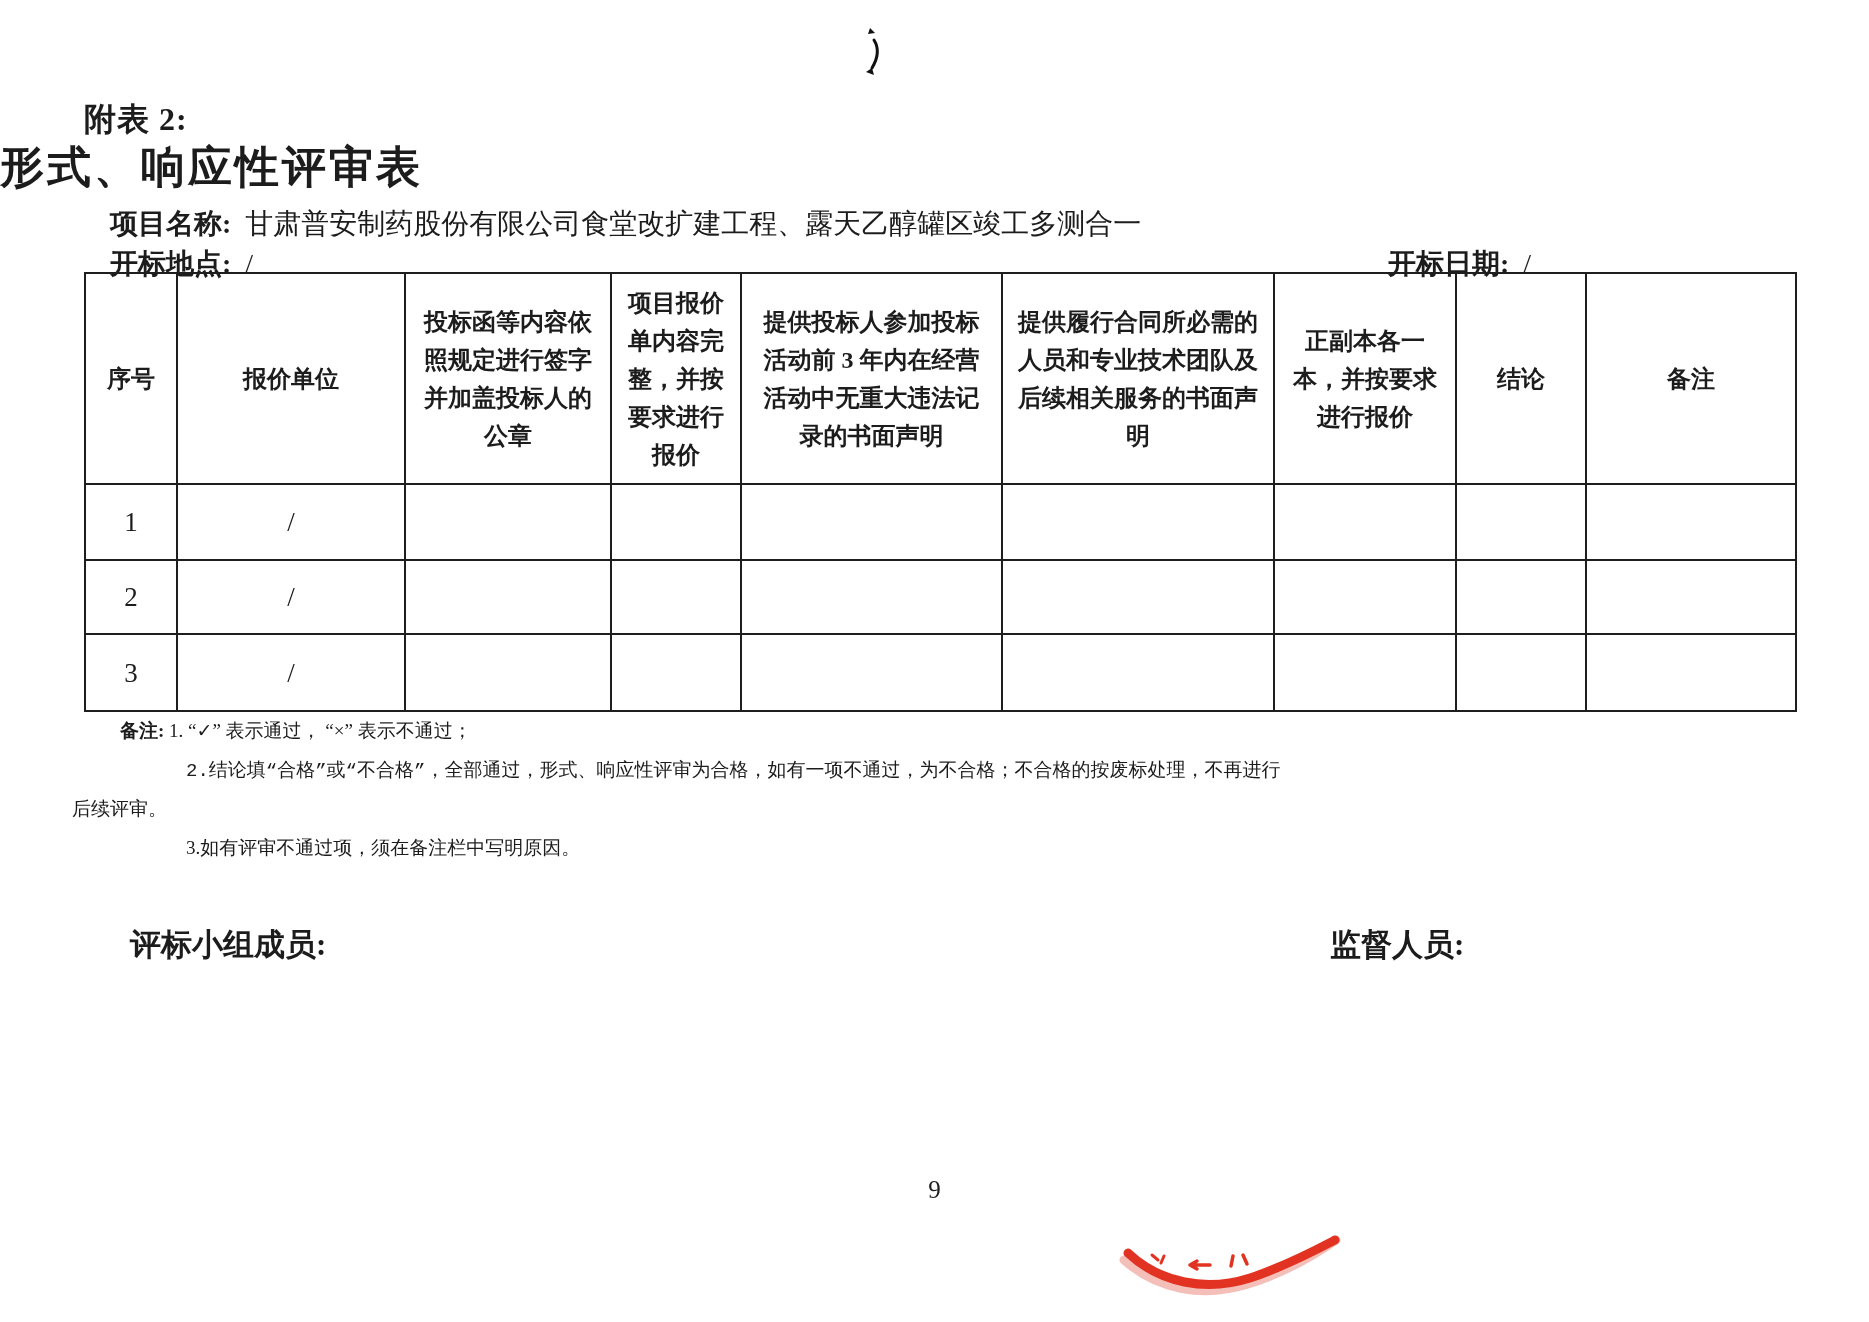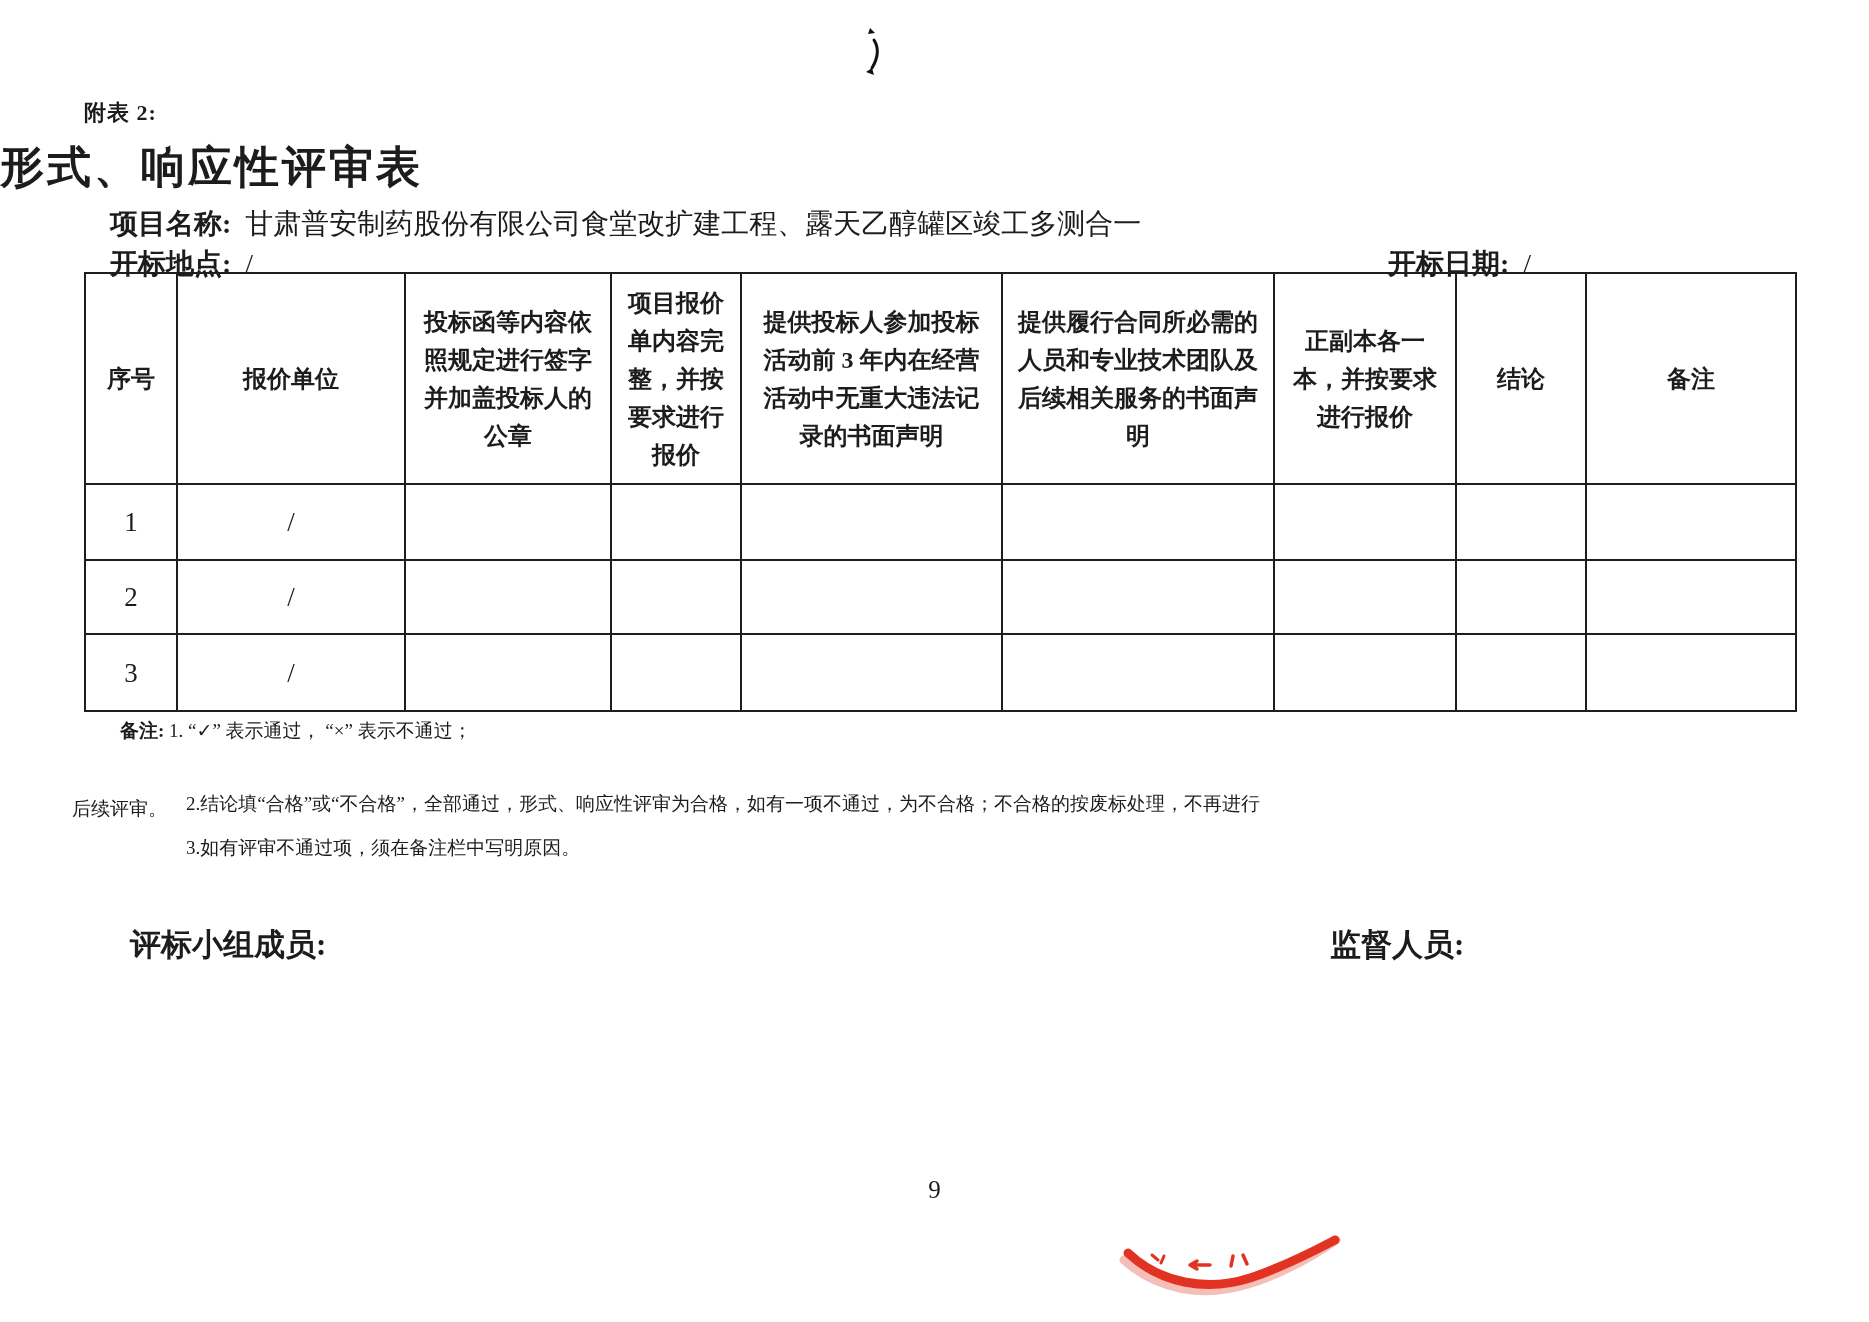--- a/index.html
+++ b/index.html
@@ -5,21 +5,21 @@
   html,body{margin:0;padding:0;background:#ffffff;}
   .page{
     position:relative;
     width:1869px;height:1322px;
     background:#ffffff;
     font-family:"Liberation Serif","DejaVu Serif",serif;
     color:#1c1c1c;
     overflow:hidden;
   }
   .abs{position:absolute;}
-  .attach-label{left:84px;top:98px;font-size:22px;font-weight:600;letter-spacing:1px;}
+  .attach-label{left:84px;top:98px;font-size:32px;font-weight:600;letter-spacing:1px;}
   .doc-title{left:0;top:138px;width:100%;font-size:44px;font-weight:700;letter-spacing:3px;}
   .info-line{font-size:28px;white-space:nowrap;}
   .info-label{font-weight:700;}
   .info-value{font-weight:400;padding-left:14px;}
   .proj-line{left:110px;top:205px;text-align:center;}
   .loc-line{left:110px;top:245px;}
   .date-line{left:1388px;top:245px;}
 
   table.review{
     position:absolute;left:84px;top:272px;
@@ -31,21 +31,21 @@
     text-align:center;vertical-align:middle;
     font-size:24px;line-height:38px;
     padding:4px 10px;
     overflow:hidden;
   }
   table.review tr.hdr td{font-weight:600;}
   table.review tr.body-row td{font-size:27px;}
   .notes{font-size:19px;white-space:nowrap;}
   .note-label{font-weight:700;}
   .note1{left:120px;top:718px;}
-  .note2{left:186px;top:791px;}
+  .note2{left:186px;top:757px;font-family:Liberation Mono, monospace;}
   .note2cont{left:72px;top:796px;}
   .note3{left:186px;top:835px;}
   .sig{font-size:31px;font-weight:700;white-space:nowrap;margin-top:40px;}
   .sig-left{left:130px;top:884px;}
   .sig-right{left:1330px;top:884px;}
   .page-num{left:0;top:1176px;width:100%;text-align:center;font-size:25px;}
   .ink-mark{left:848px;top:24px;}
   .stamp{left:1078px;top:1228px;}
 </style>
 </head>

